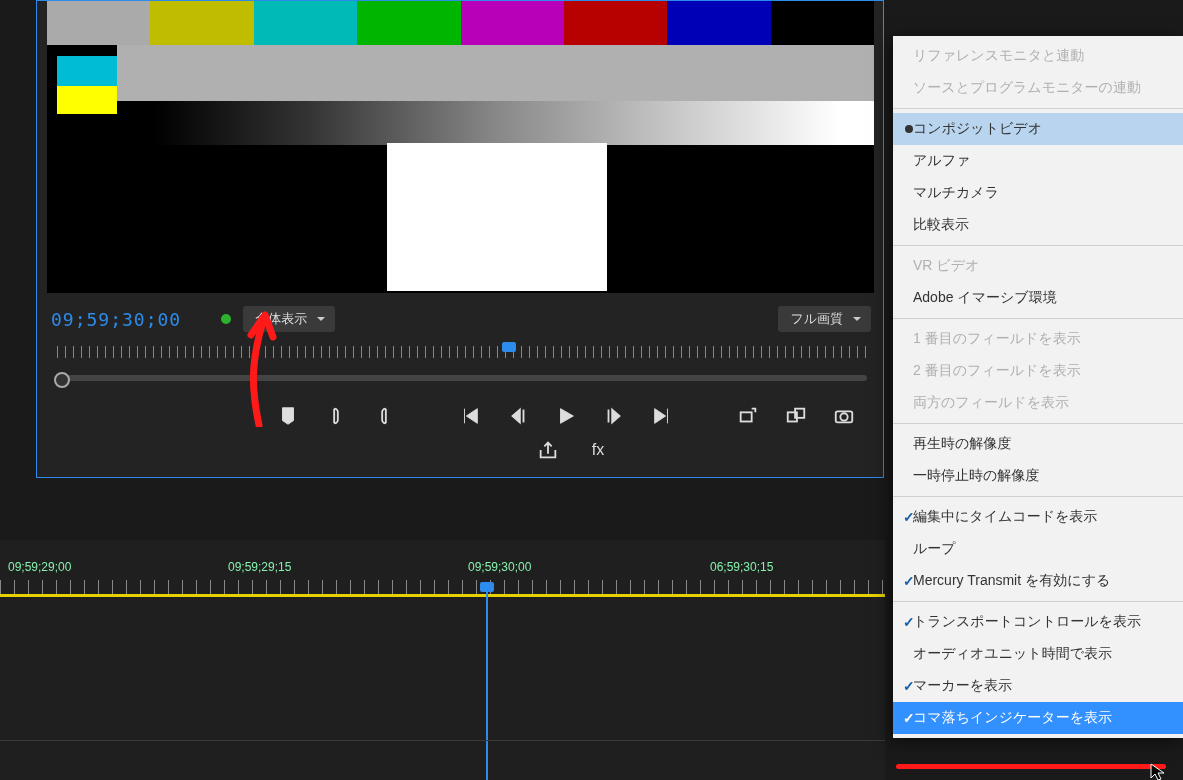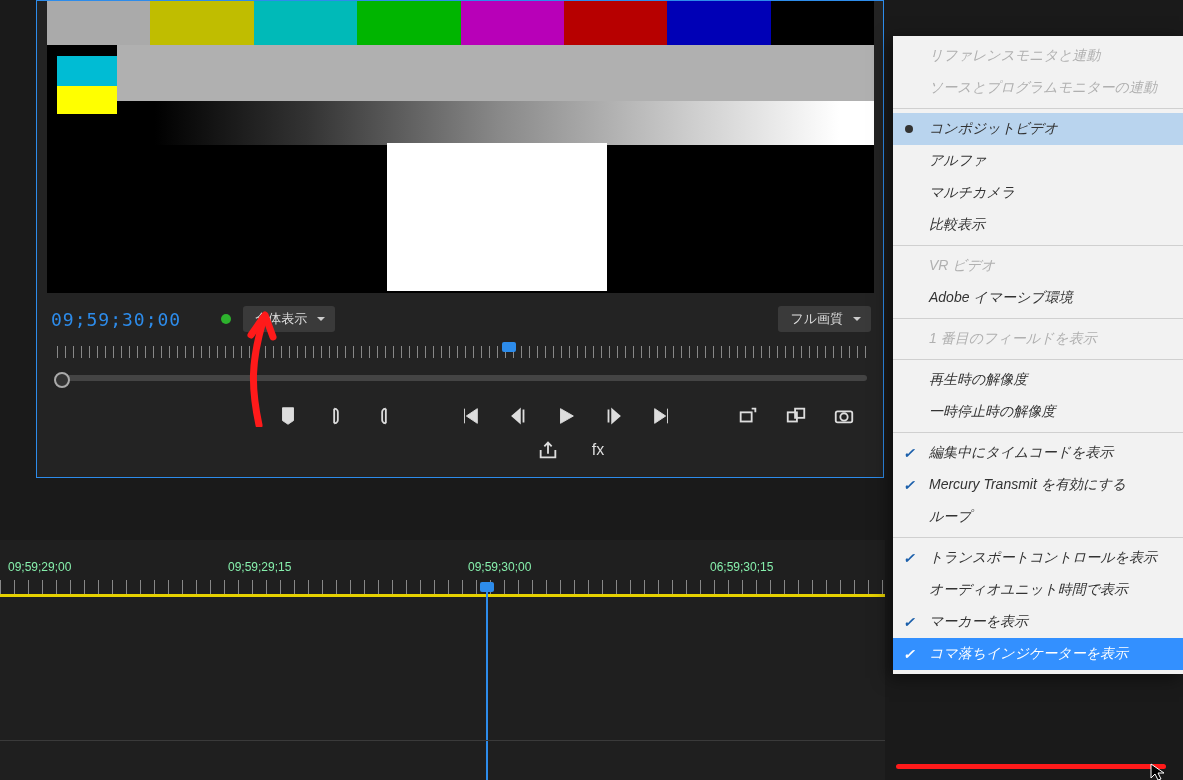--- a/index.html
+++ b/index.html
@@ -106,21 +106,21 @@
 
   
   .ctx-menu{
     position:absolute; right:0; top:36px; width:290px;
     background:#f2f2f2; color:#333; font-size:14px;
     box-shadow:-4px 4px 16px rgba(0,0,0,.5);
     padding:4px 0;
   }
   .ctx-item{
     height:32px; display:flex; align-items:center;
-    padding-left:36px; position:relative;font-style:italic;
+    padding-left:20px; position:relative;
   }
   .ctx-item.disabled{color:#b0b0b0;}
   .ctx-item.radio::before{
     content:""; position:absolute; left:12px; width:8px;height:8px;border-radius:50%;background:#333;
   }
   .ctx-item.radio.sel{background:#b9d4ee;}
   .ctx-item.check::before{
     content:"✓"; position:absolute; left:10px; color:#1b5fab; font-weight:bold;
   }
   .ctx-item.highlight{background:#3390ff;color:#fff;}
@@ -265,27 +265,29 @@
     <div class="ctx-sep"></div>
     <div class="ctx-item radio sel">コンポジットビデオ</div>
     <div class="ctx-item">アルファ</div>
     <div class="ctx-item">マルチカメラ</div>
     <div class="ctx-item">比較表示</div>
     <div class="ctx-sep"></div>
     <div class="ctx-item disabled">VR ビデオ</div>
     <div class="ctx-item">Adobe イマーシブ環境</div>
     <div class="ctx-sep"></div>
     <div class="ctx-item disabled">1 番目のフィールドを表示</div>
+    <div class="ctx-item disabled">2 番目のフィールドを表示</div>
+    <div class="ctx-item disabled">両方のフィールドを表示</div>
     <div class="ctx-sep"></div>
     <div class="ctx-item">再生時の解像度</div>
     <div class="ctx-item">一時停止時の解像度</div>
     <div class="ctx-sep"></div>
     <div class="ctx-item check">編集中にタイムコードを表示</div>
+    <div class="ctx-item">ループ</div>
     <div class="ctx-item check">Mercury Transmit を有効にする</div>
-    <div class="ctx-item">ループ</div>
     <div class="ctx-sep"></div>
     <div class="ctx-item check">トランスポートコントロールを表示</div>
     <div class="ctx-item">オーディオユニット時間で表示</div>
     <div class="ctx-item check">マーカーを表示</div>
     <div class="ctx-item check highlight">コマ落ちインジケーターを表示</div>
   </div>
 <div class="red-underline"></div>
 <svg class="cursor-fake" width="18" height="18">
     <path d="M1 1l0 14 4-4 3 6 3-1-3-6h6z" fill="#000" stroke="#fff"></path>
   </svg>

